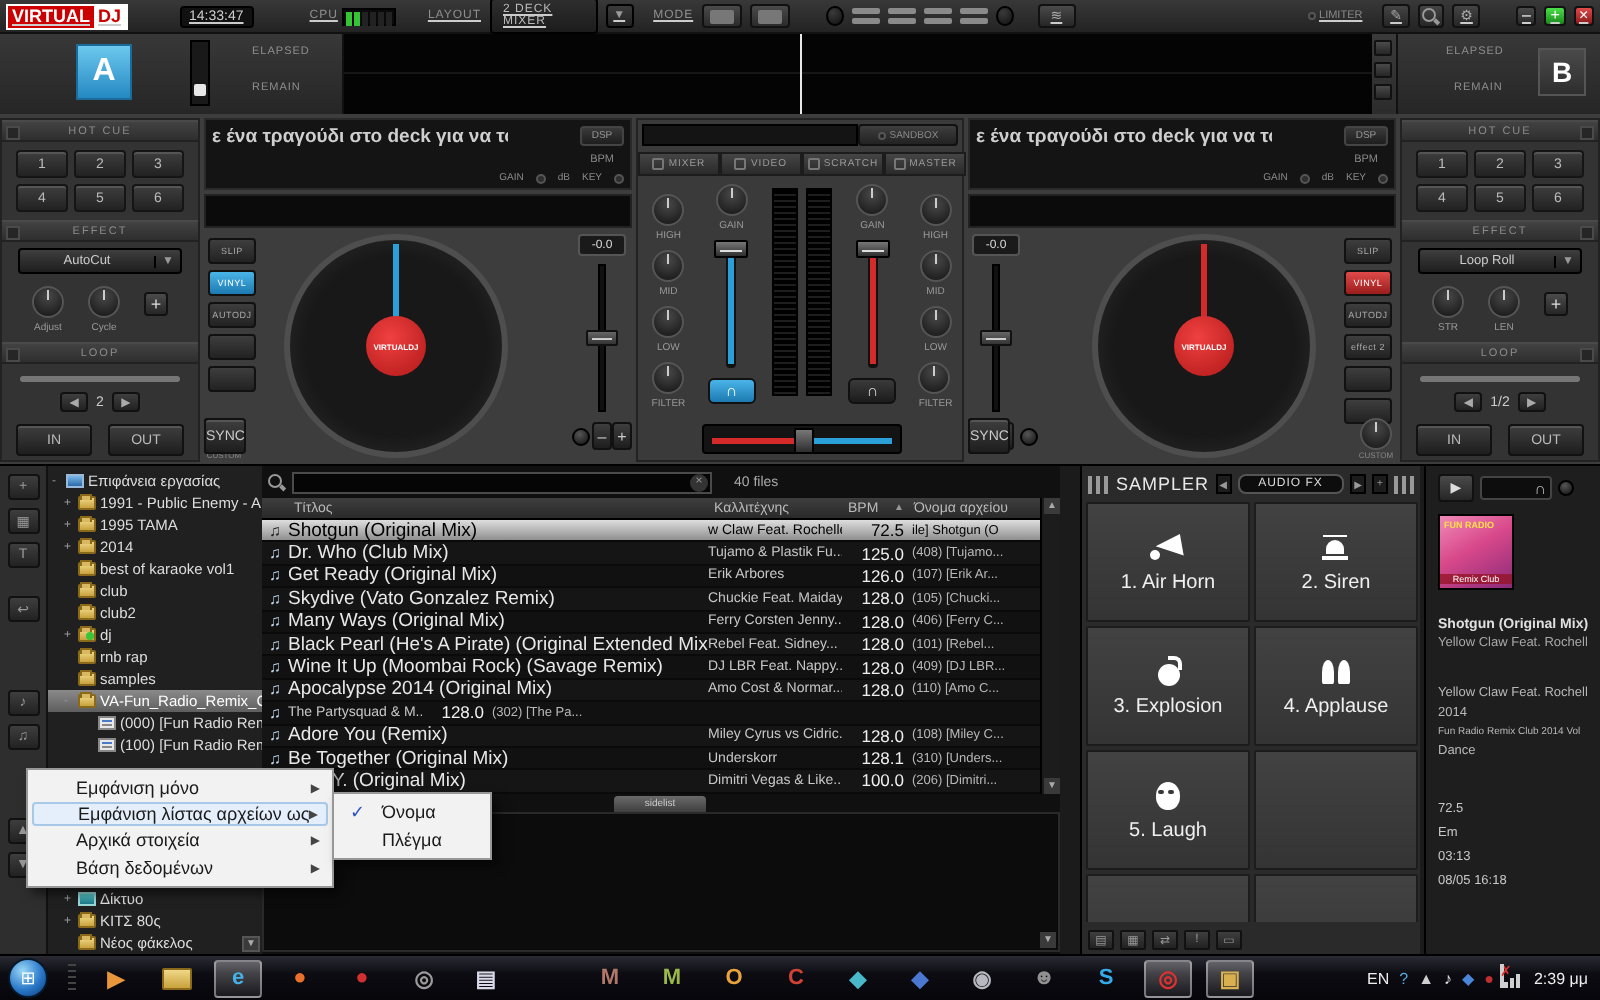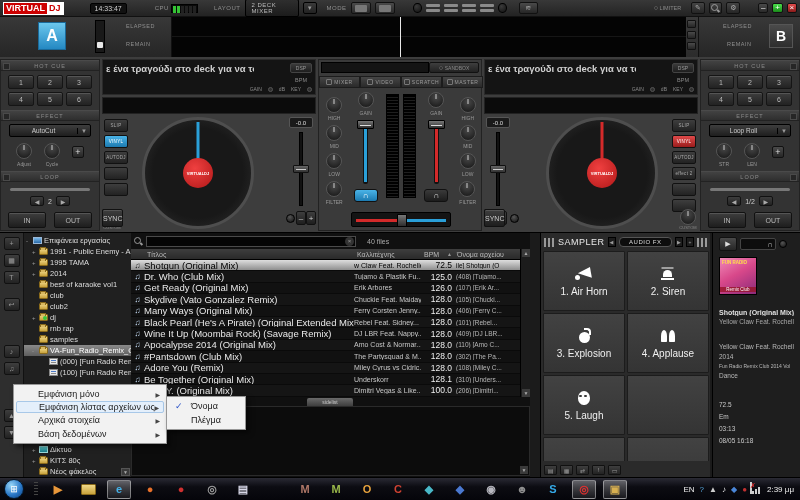--- a/index.html
+++ b/index.html
@@ -3,21 +3,21 @@
 <meta charset="utf-8">
 <style>
   html,body{margin:0;padding:0;background:#000;}
   *{box-sizing:border-box;}
   #shot{position:relative;width:800px;height:500px;overflow:hidden;background:#3d3d3d;
         font-family:"Liberation Sans",sans-serif;color:#ccc;}
 
   
   .titlebar{position:absolute;left:0;top:0;width:800px;height:17px;
     background:linear-gradient(#383838,#232323);border-bottom:1px solid #111;
-    display:flex;align-items:center;gap:4px;padding:0 3px;}
+    display:flex;align-items:center;gap:4px;padding:0 3px;text-decoration:underline;}
   .vdj-logo{display:flex;height:13px;border:1px solid #fff;background:#c00;}
   .vdj-logo .la{background:#c00;color:#fff;font-weight:bold;font-size:9px;padding:0 2px;line-height:11px;}
   .vdj-logo .lb{background:#fff;color:#c00;font-weight:bold;font-size:9px;padding:0 2px;line-height:11px;}
   .clockbox{background:#111;border:1px solid #000;color:#cfcfcf;font-size:7px;padding:1px 4px;border-radius:2px;margin-left:22px;}
   .cpu{display:flex;align-items:center;gap:2px;margin-left:24px;}
   .cpu-meter{display:flex;gap:1px;background:#0a0a0a;border:1px solid #000;padding:1px;height:9px;}
   .cpu-bar{width:3px;height:7px;background:#222;}
   .cpu-bar.on{background:#35c435;}
   .tb-lab{font-size:6px;color:#8f8f8f;letter-spacing:.5px;}
   .combo{background:linear-gradient(#2e2e2e,#1c1c1c);border:1px solid #000;color:#bbb;font-size:6px;
@@ -869,21 +869,20 @@
           </div>
           <div class="lrow">
             <span class="rnote">♫</span>
             <span class="c-title">Apocalypse 2014 (Original Mix)</span>
             <span class="c-artist">Amo Cost &amp; Normar...</span>
             <span class="c-bpm">128.0</span>
             <span class="c-file">(110) [Amo C...</span>
           </div>
           <div class="lrow">
             <span class="rnote">♫</span>
-            <span class="c-title">#Pantsdown (Club Mix)</span>
             <span class="c-artist">The Partysquad &amp; M...</span>
             <span class="c-bpm">128.0</span>
             <span class="c-file">(302) [The Pa...</span>
           </div>
           <div class="lrow">
             <span class="rnote">♫</span>
             <span class="c-title">Adore You (Remix)</span>
             <span class="c-artist">Miley Cyrus vs Cidric...</span>
             <span class="c-bpm">128.0</span>
             <span class="c-file">(108) [Miley C...</span>

